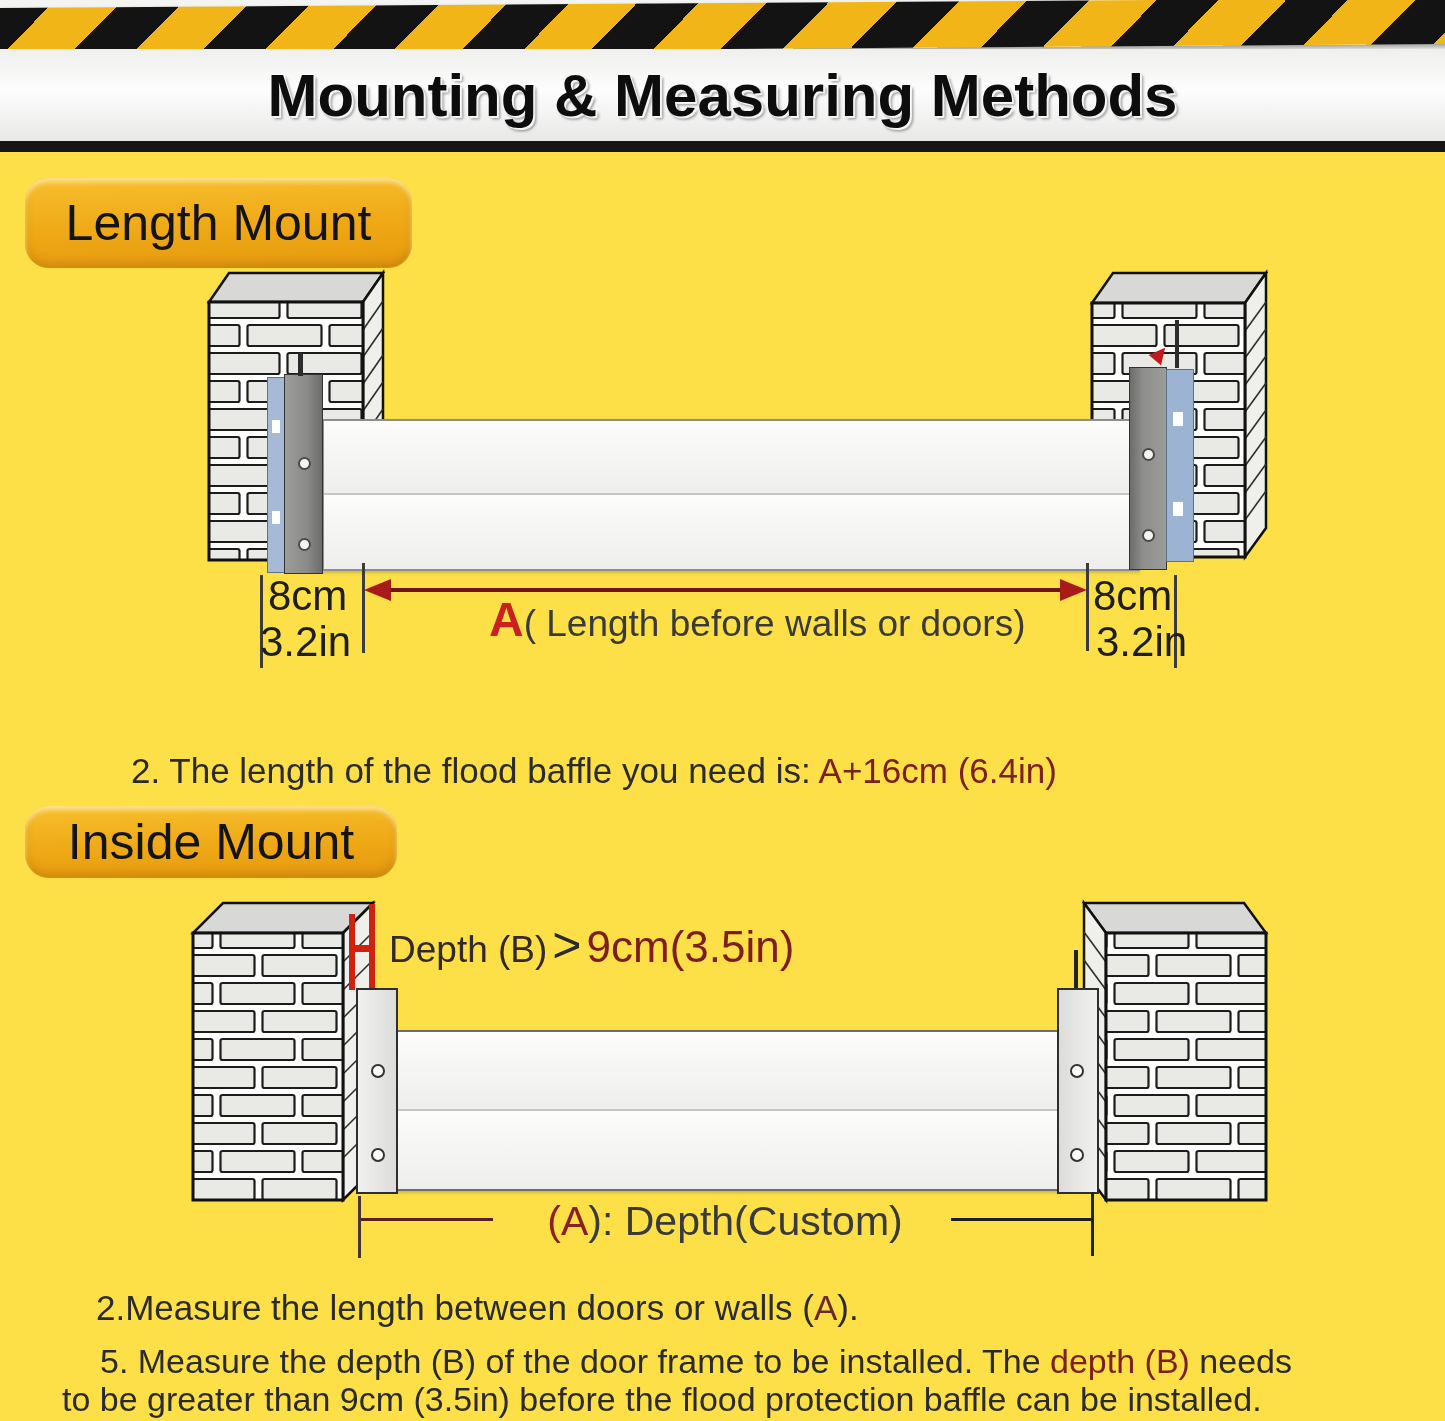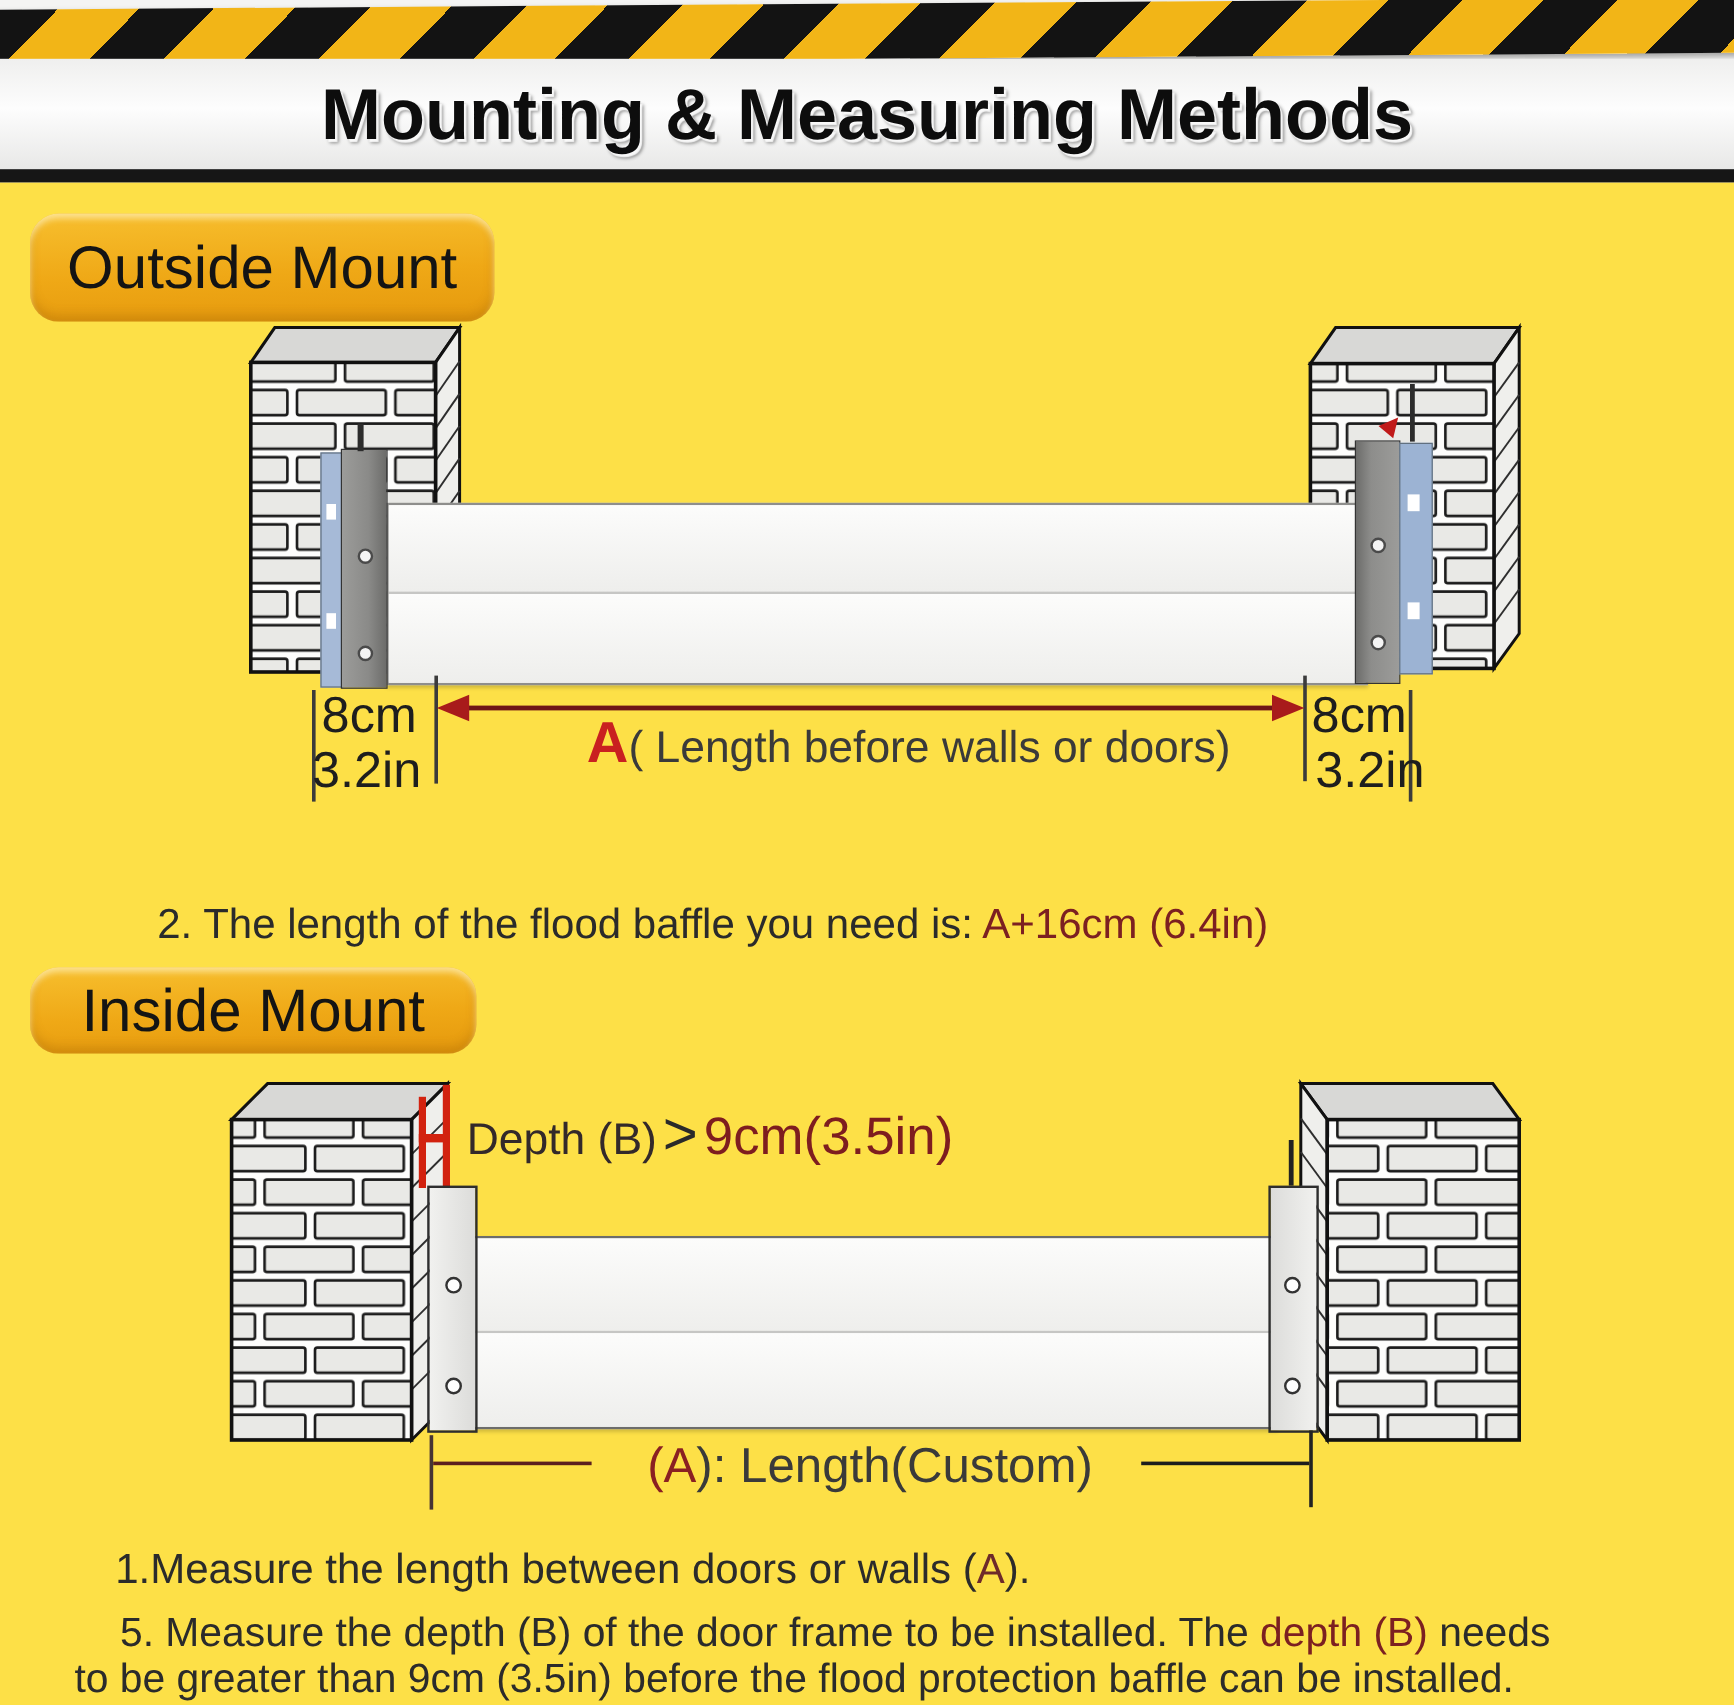--- a/index.html
+++ b/index.html
@@ -62,21 +62,21 @@
 <div class="page">
 
   <div class="header-bg"></div>
   <div class="stripes"></div>
   <div class="title-zone">
     <div class="title">Mounting &amp; Measuring Methods</div>
   </div>
   <div class="black-bar"></div>
 
   <div class="badge badge-outside">
-    <span>Outside Mount</span>
+    <span>Length Mount</span>
   </div>
 
   <svg class="abs" style="left:163px;top:266px" width="226" height="312" viewBox="0 0 226 312">
     <polygon points="46,36 200,36 220,7 66,7" fill="#d8d8d6" stroke="#111" stroke-width="2.5"></polygon>
     <polygon points="200,36 220,7 220,264 200,294" fill="#efefec" stroke="#111" stroke-width="2.5"></polygon>
     <g stroke="#2e2e2e" stroke-width="1.6">
       <line x1="200" y1="64" x2="220" y2="35"></line>
         <line x1="200" y1="91" x2="220" y2="62"></line>
       <line x1="200" y1="118" x2="220" y2="89"></line>
         <line x1="200" y1="145" x2="220" y2="116"></line>
@@ -211,24 +211,24 @@
     <span class="screw-light" style="left:11px;top:74px"></span>
     <span class="screw-light" style="left:11px;top:158px"></span>
   </div>
   <div class="abs" style="left:1074px;top:950px;width:4px;height:38px;background:#222"></div>
 
   <div class="tick" style="left:358px;top:1196px;height:62px;background:#463434"></div>
   <div class="tick" style="left:1091px;top:1192px;height:64px;background:#222"></div>
   <div class="abs" style="left:361px;top:1218px;width:132px;height:3px;background:#5c1f1f"></div>
   <div class="abs" style="left:951px;top:1218px;width:140px;height:3px;background:#1d1d1d"></div>
   <div class="abs" style="left:500px;top:1198px;width:450px;text-align:center;white-space:nowrap">
-    <span style="font-size:41px;color:#8a2022">(A</span><span style="font-size:41px;color:#3a3a3a">): Length(Custom)</span>
+    <span style="font-size:41px;color:#8a2022">(A</span><span style="font-size:41px;color:#3a3a3a">): Depth(Custom)</span>
   </div>
 
   <div class="step" style="left:96px;top:1288px">
-    <span>1.Measure the length between doors or walls (</span><span class="mar">A</span><span>).</span>
+    <span>2.Measure the length between doors or walls (</span><span class="mar">A</span><span>).</span>
   </div>
   <div class="step-sm" style="left:100px;top:1342px">
     <span>5. Measure the depth (B) of the door frame to be installed. The </span><span class="red2">depth (B)</span><span> needs</span>
   </div>
   <div class="step-sm" style="left:62px;top:1380px">to be greater than 9cm (3.5in) before the flood protection baffle can be installed.</div>
 
 </div>
 
 </body></html>

